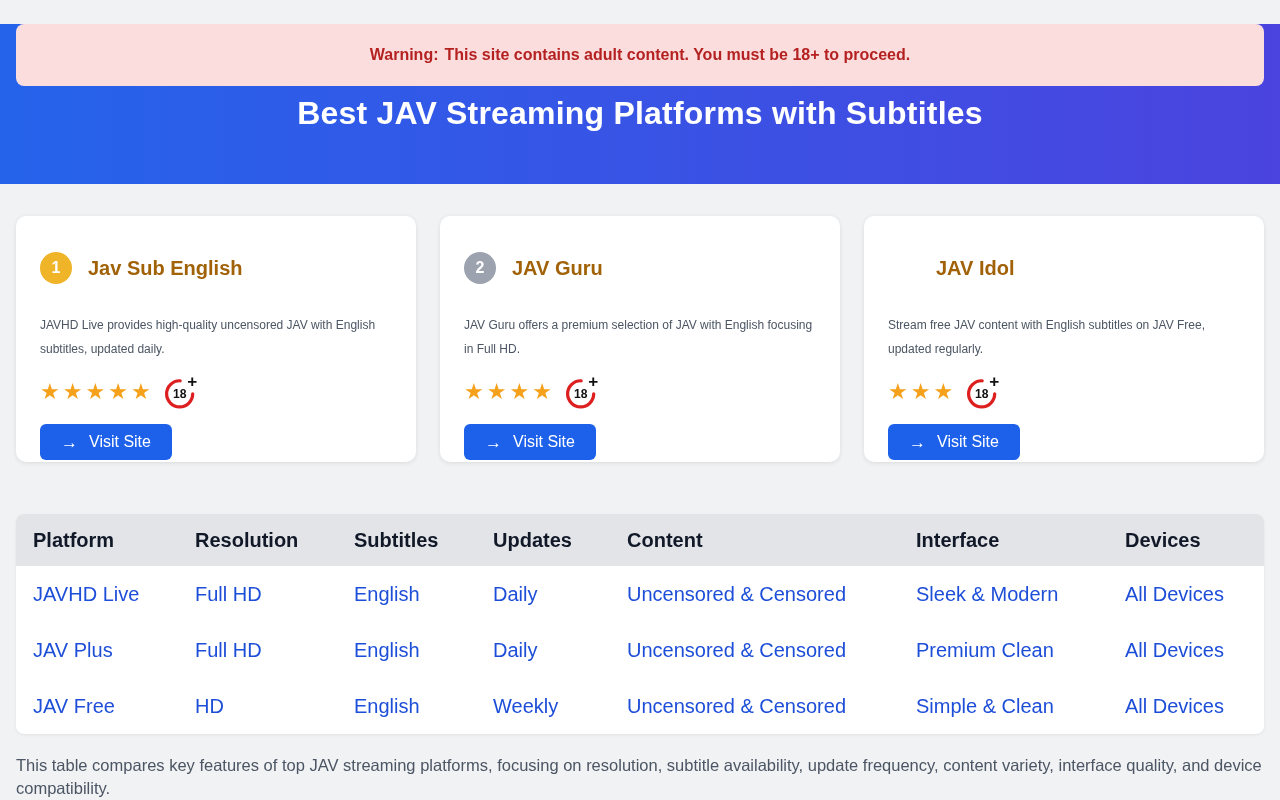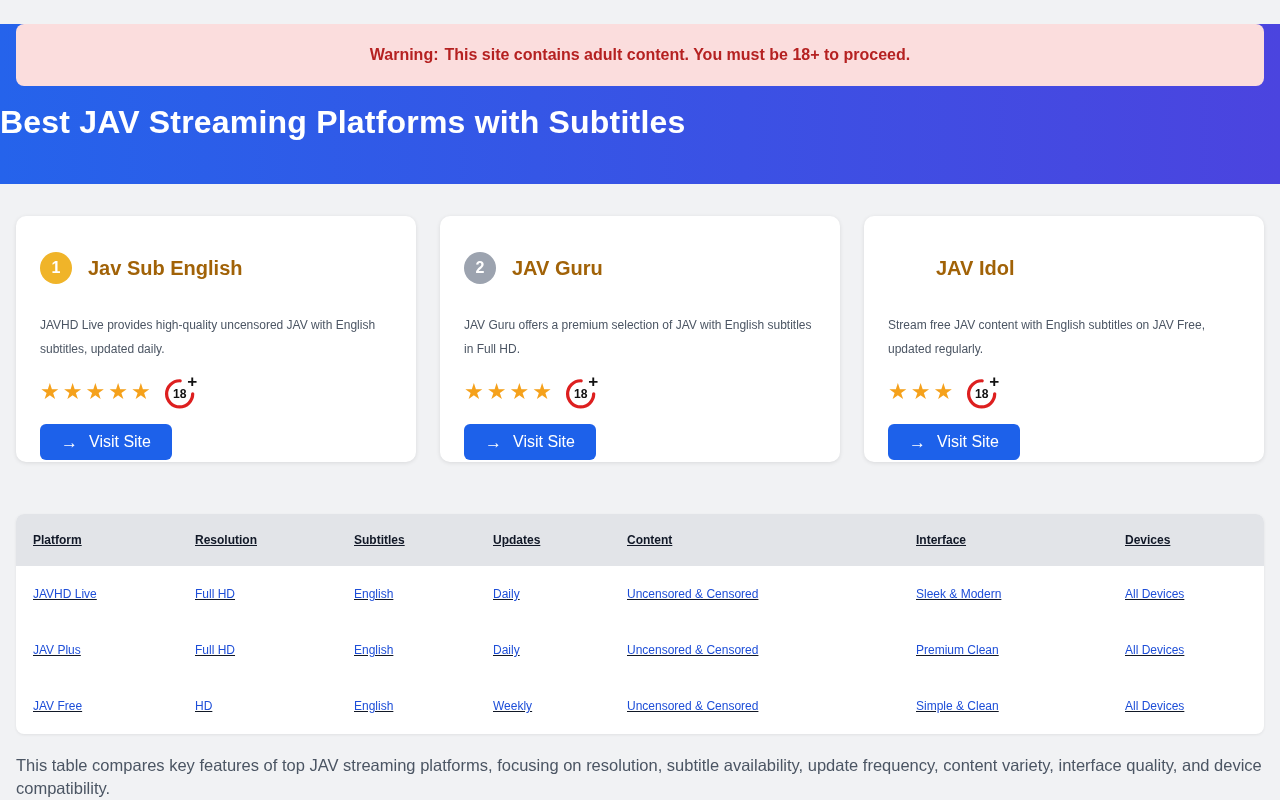--- a/index.html
+++ b/index.html
@@ -21,21 +21,22 @@
     height: 62px;
     border-radius: 8px;
     background: #fbdddd;
     display: flex; align-items: center; justify-content: center;
     color: #b52121;
     font-size: 16px;
     font-weight: 700;
   }
   .warning-banner .warning-prefix { font-weight: 700; margin-right: 6px; }
   .page-title {
-    margin: 18px 0 0;
+    margin: 9px 0 0;
+    text-align: center;
     color: #ffffff;
     font-size: 32px;
     font-weight: 700;
     letter-spacing: 0.2px;
   }
 
   
   .cards {
     display: grid;
     grid-template-columns: repeat(3, 1fr);
@@ -81,21 +82,21 @@
   .visit-btn .arrow { font-size: 17px; line-height: 1; }
 
   
   .table-wrap {
     margin: 52px 16px 0;
     background: #ffffff;
     border-radius: 8px;
     box-shadow: 0 1px 3px rgba(0,0,0,0.07);
     overflow: hidden;
   }
-  table { width: 100%; border-collapse: collapse; font-size: 12px; text-decoration: underline; }
+  table { width: 100%; border-collapse: collapse; font-size: 20px; }
   thead th {
     background: #e2e4e8;
     height: 52px;
     text-align: left;
     padding: 0 8px 0 17px;
     font-weight: 700;
     color: #111827;
   }
   tbody td {
     height: 56px;
@@ -144,21 +145,21 @@
         <span class="arrow">→</span>
         <span>Visit Site</span>
       </button>
     </article>
 
     <article class="card">
       <div class="card-head">
         <div class="badge badge-2">2</div>
         <h2 class="card-title">JAV Guru</h2>
       </div>
-      <p class="card-desc">JAV Guru offers a premium selection of JAV with English subtitles in Full HD.</p>
+      <p class="card-desc">JAV Guru offers a premium selection of JAV with English focusing in Full HD.</p>
       <div class="rating-row">
         <span class="stars">★★★★</span>
         <svg class="age-icon" width="36" height="36" viewBox="0 0 40 40">
           <circle cx="18.5" cy="22" r="14.5" fill="none" stroke="#dd1f1f" stroke-width="3.6" stroke-dasharray="68.5 22.6" stroke-linecap="round"></circle>
           <text x="18.5" y="27" text-anchor="middle" font-size="13.5" font-weight="bold" fill="#111111" font-family="Liberation Sans, sans-serif">18</text>
           <text x="32.5" y="14.5" text-anchor="middle" font-size="19" font-weight="bold" fill="#111111" font-family="Liberation Sans, sans-serif">+</text>
         </svg>
       </div>
       <button class="visit-btn">
         <span class="arrow">→</span>

